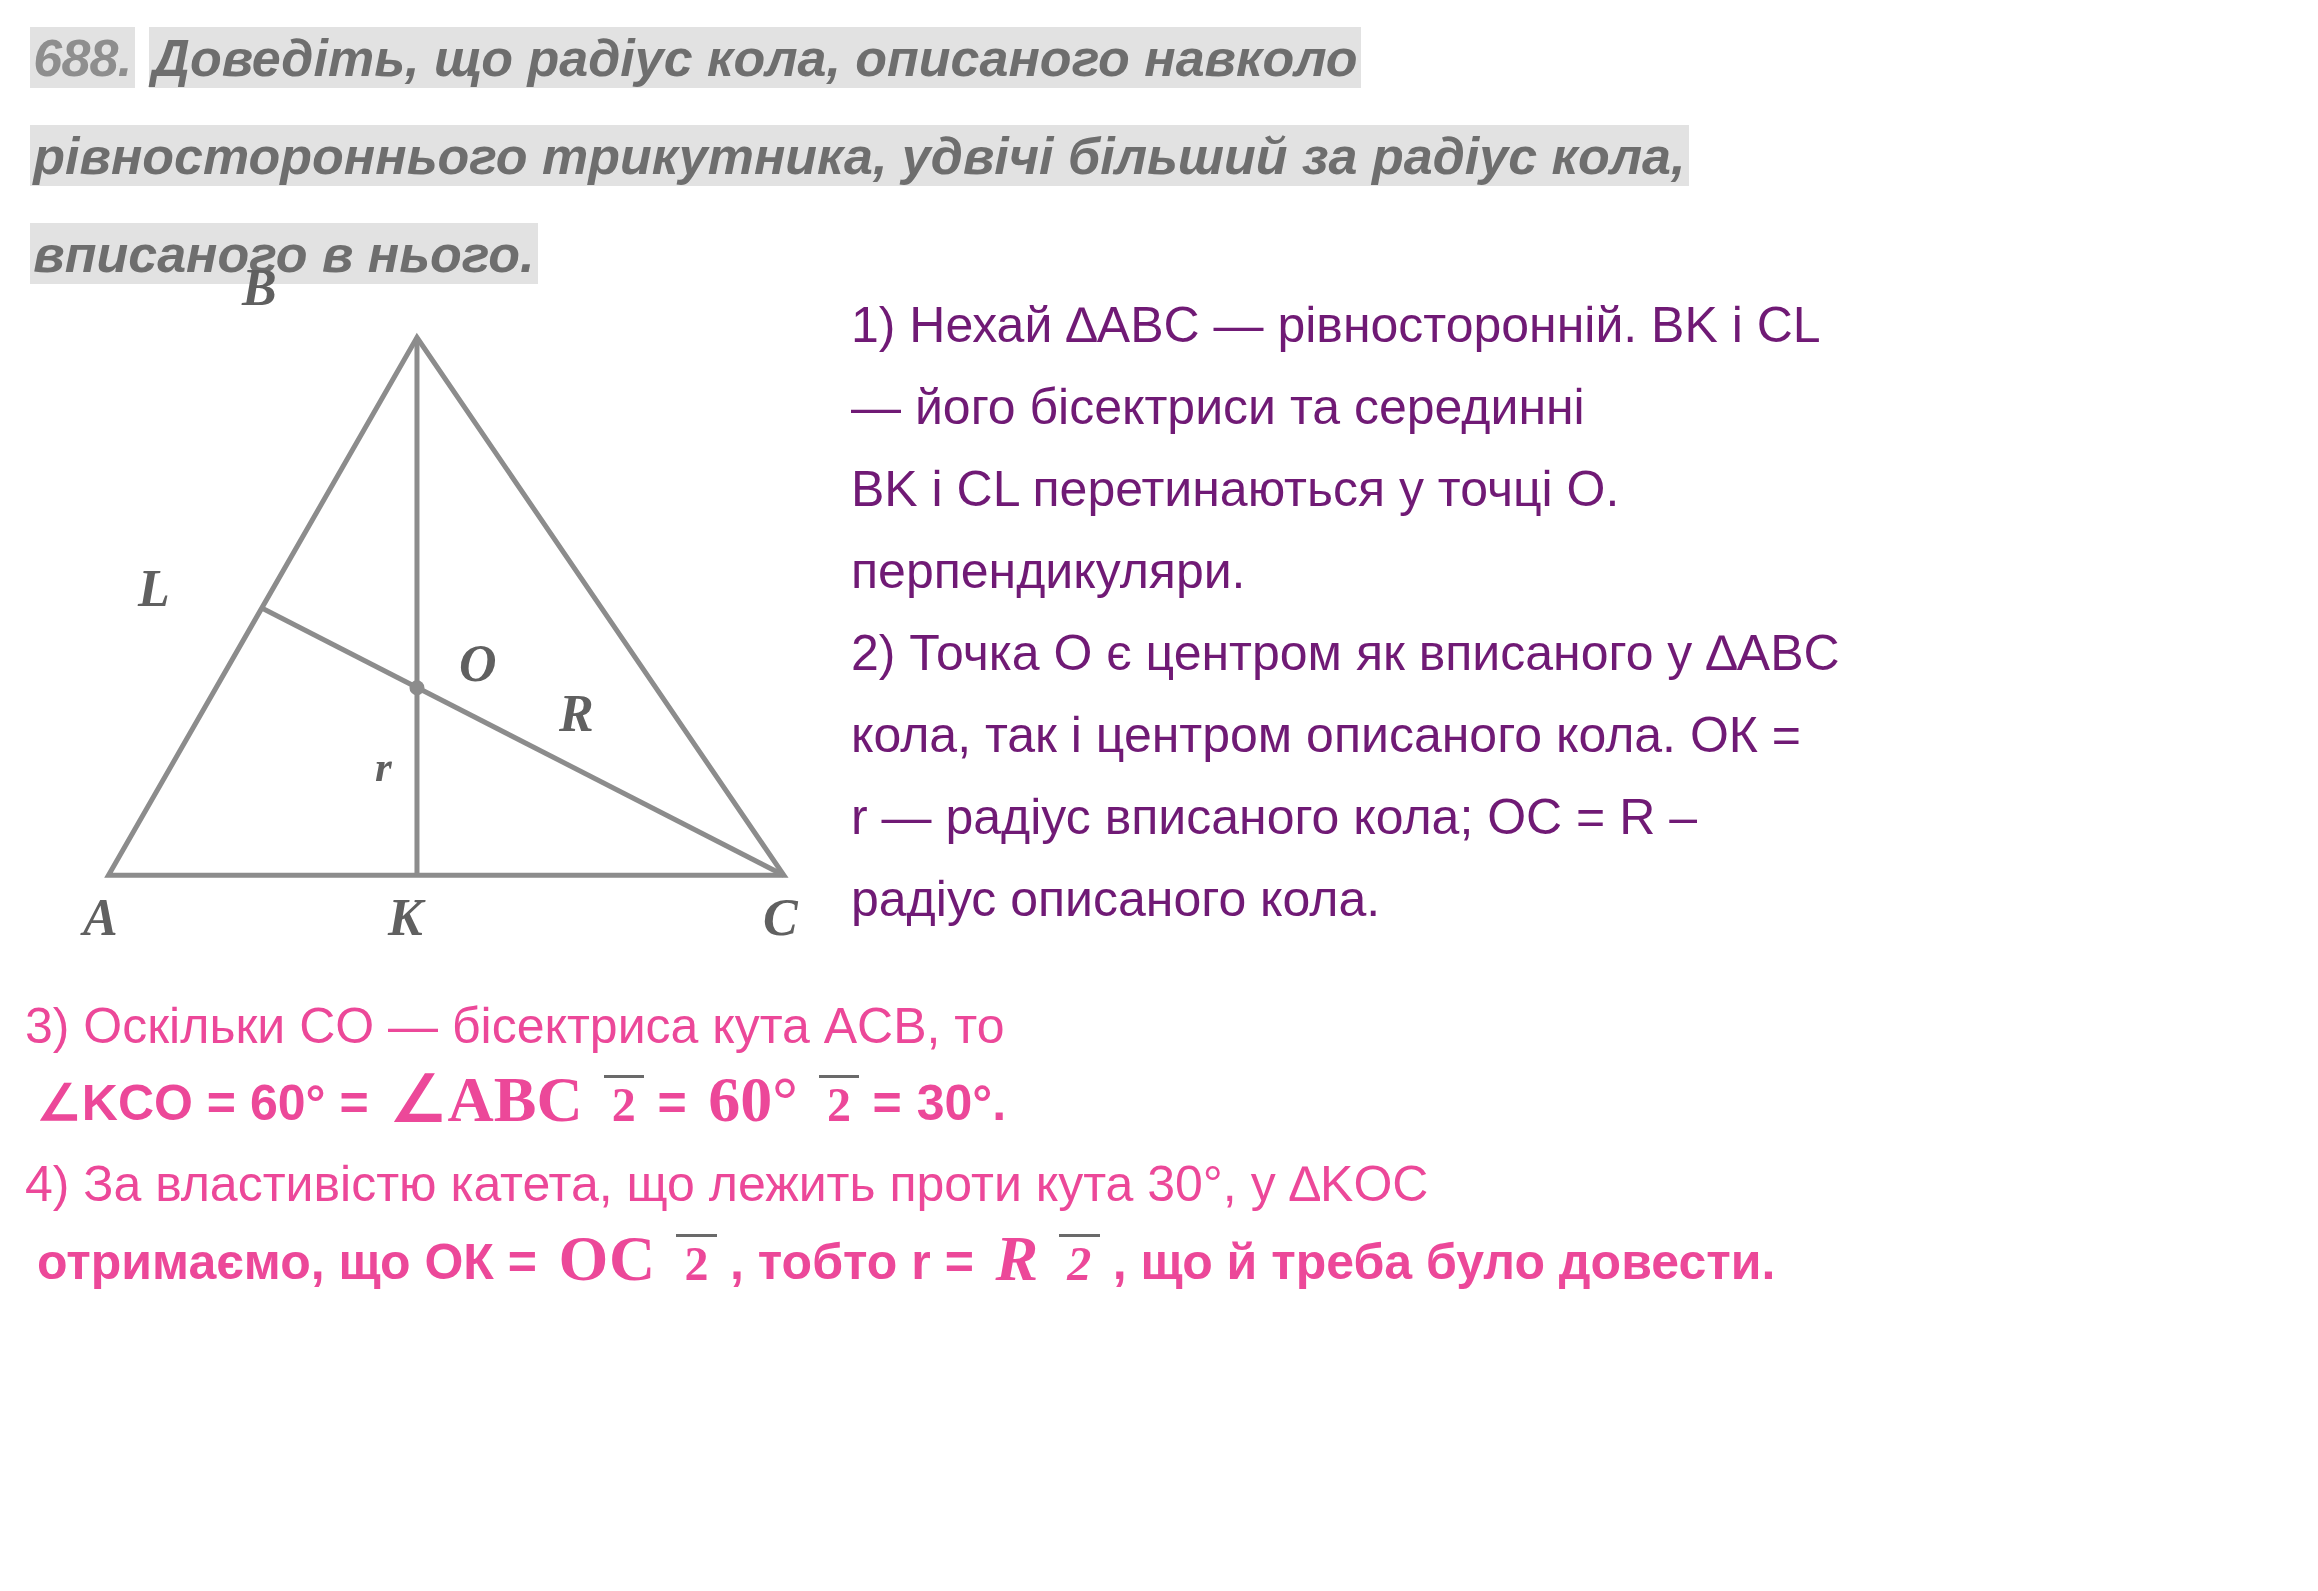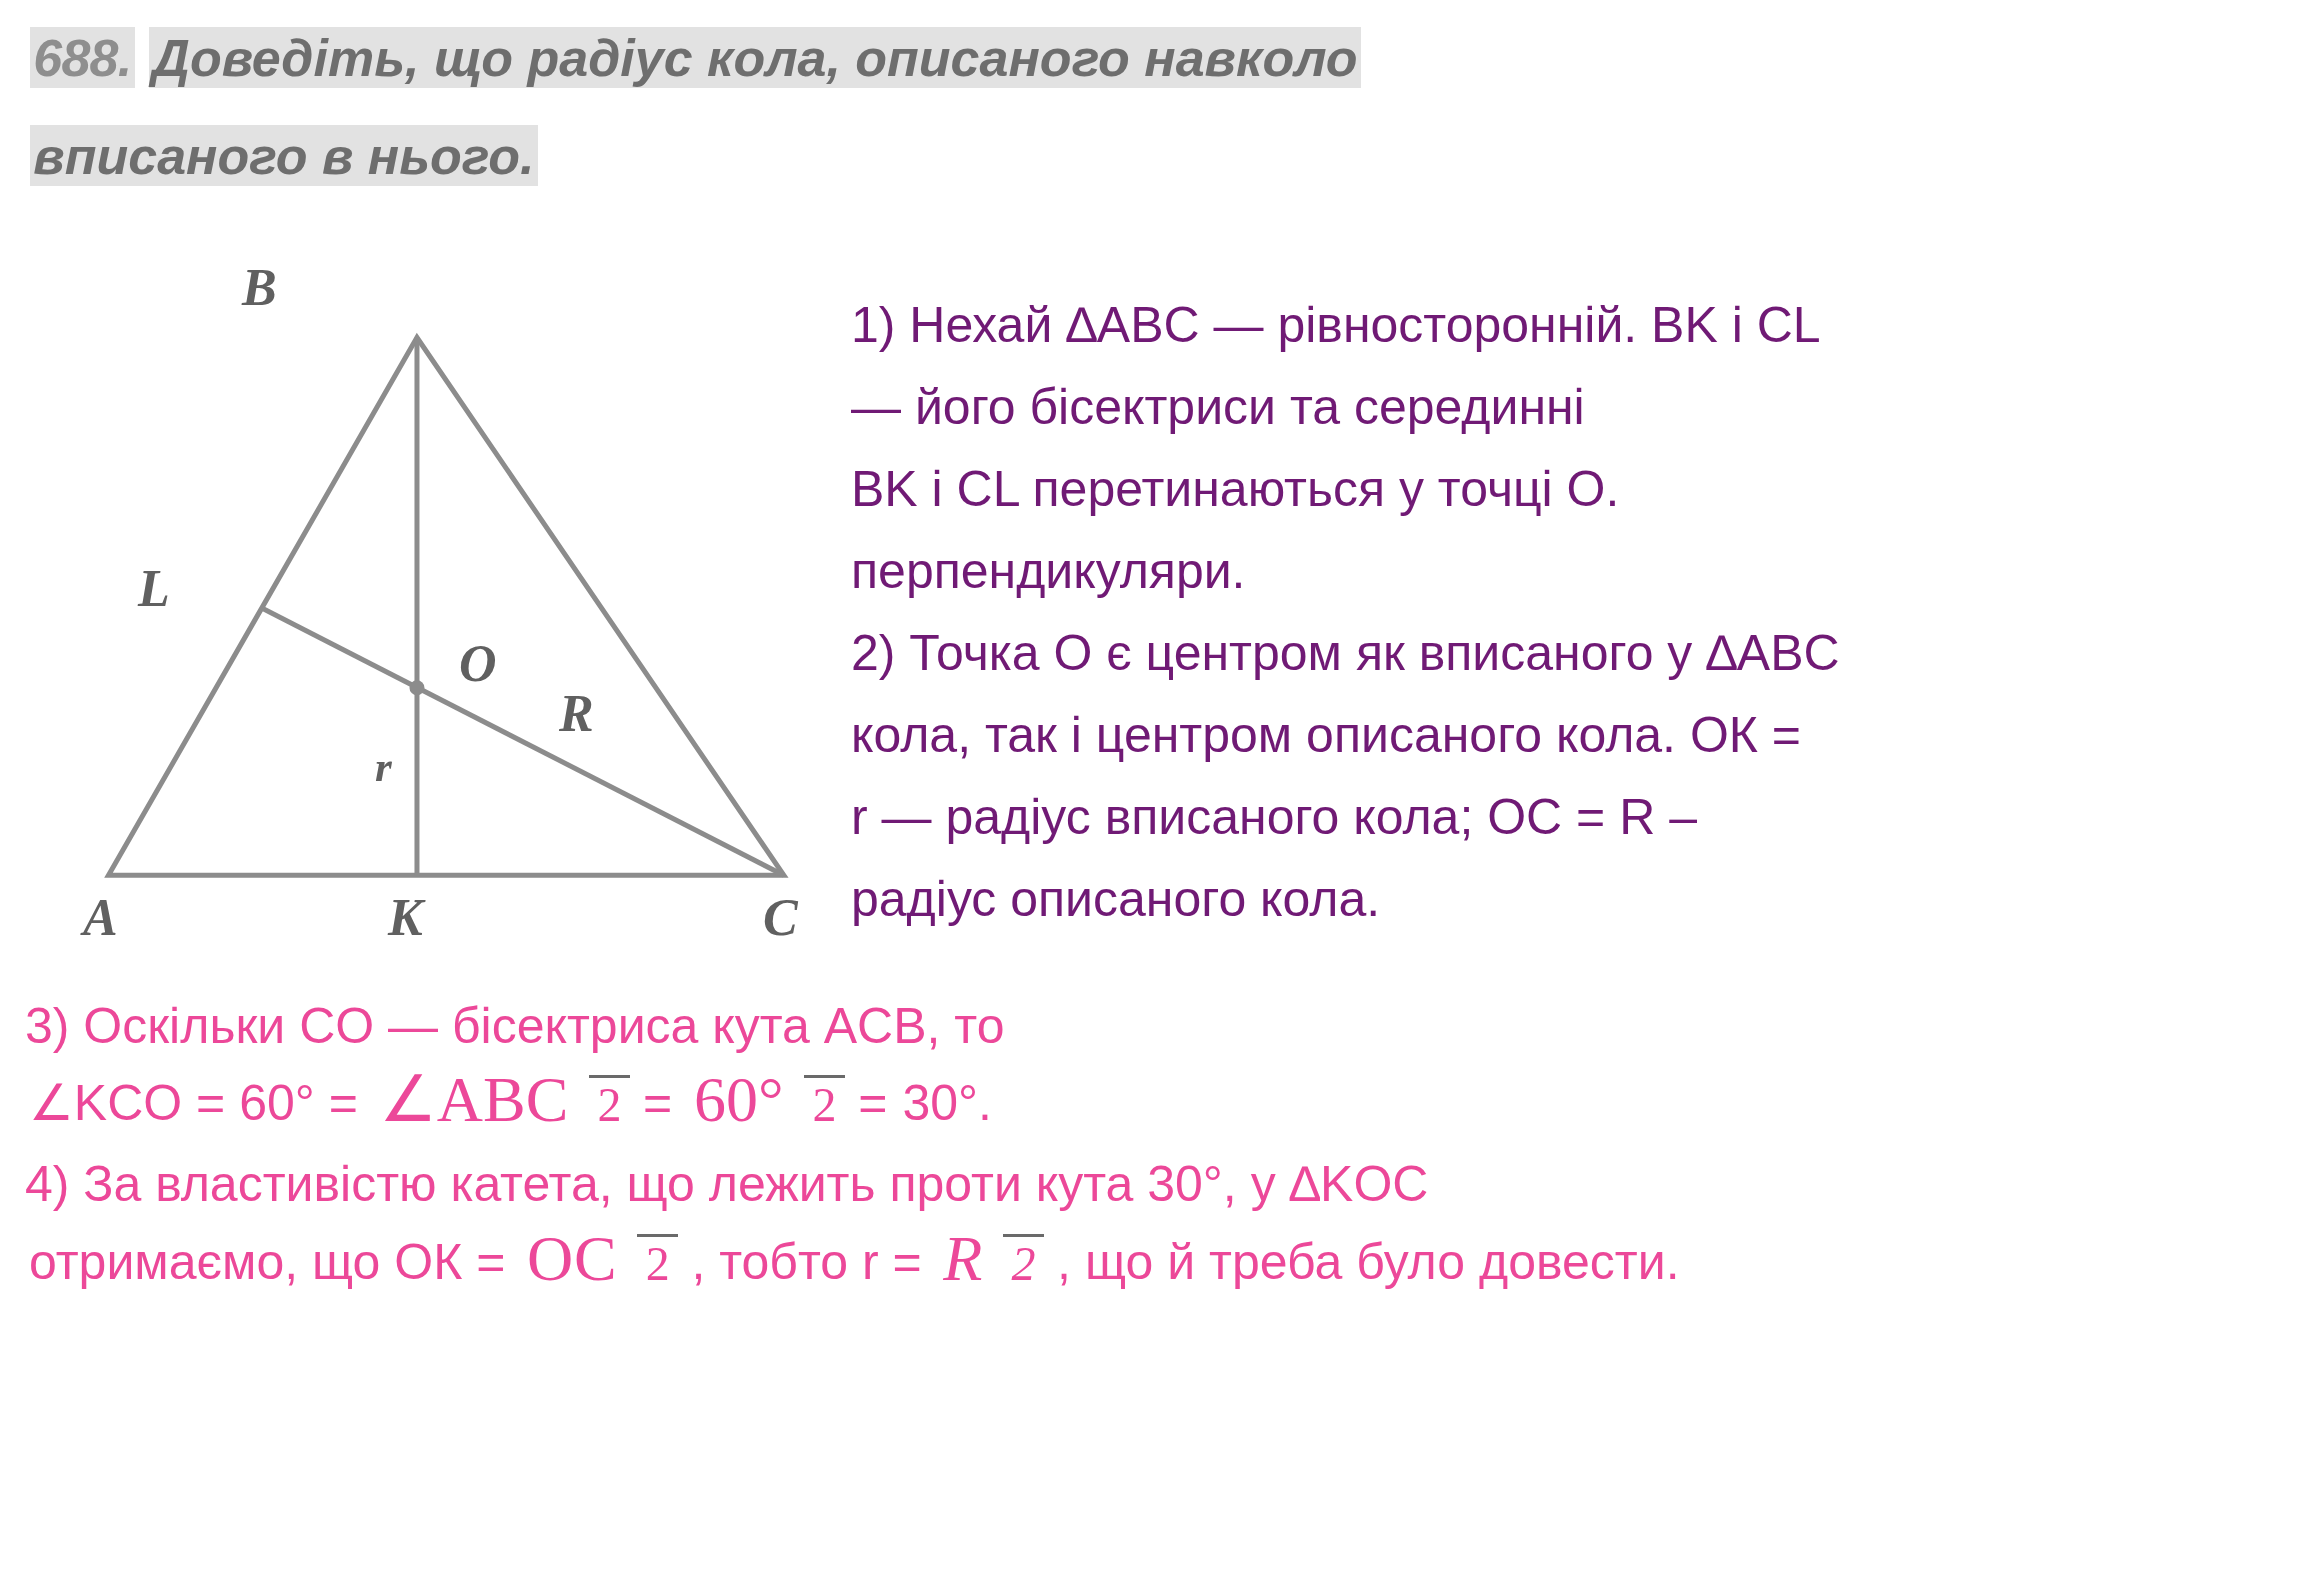--- a/index.html
+++ b/index.html
@@ -102,21 +102,22 @@
   .lower .para {
     display: block;
     margin-bottom: 18.3px;
     white-space: nowrap;
   }
   .eqrow {
     display: flex;
     align-items: center;
     white-space: nowrap;
     font-size: 50px;
-    margin: 15px 0 22px 4px;
+    margin: 15px 0 22px 12px;
+    font-weight: bold;
   }
   .eqrow > span { display: inline-block; }
   .frac {
     display: inline-flex;
     flex-direction: column;
     align-items: center;
     vertical-align: middle;
     margin: 0 13.3px;
     font-family: "Liberation Serif", serif;
   }
@@ -140,20 +141,23 @@
 </style>
 </head>
 <body>
 
 <div class="page">
 
   <div class="statement">
     <span class="line">
       <span class="problem-number hl">688.</span>
       <span class="hl">Доведіть, що радіус кола, описаного навколо</span>
+    </span>
+    <span class="line">
+      <span class="hl">рівностороннього трикутника, удвічі більший за радіус кола,</span>
     </span>
     <span class="line">
       <span class="hl">вписаного в нього.</span>
     </span>
   </div>
 
   <div class="figure">
     <svg width="834" height="692" viewBox="0 0 1000 830">
 
       <polygon points="70,720 440,75 880,720" fill="none" stroke="#8c8c8c" stroke-width="6"></polygon>

